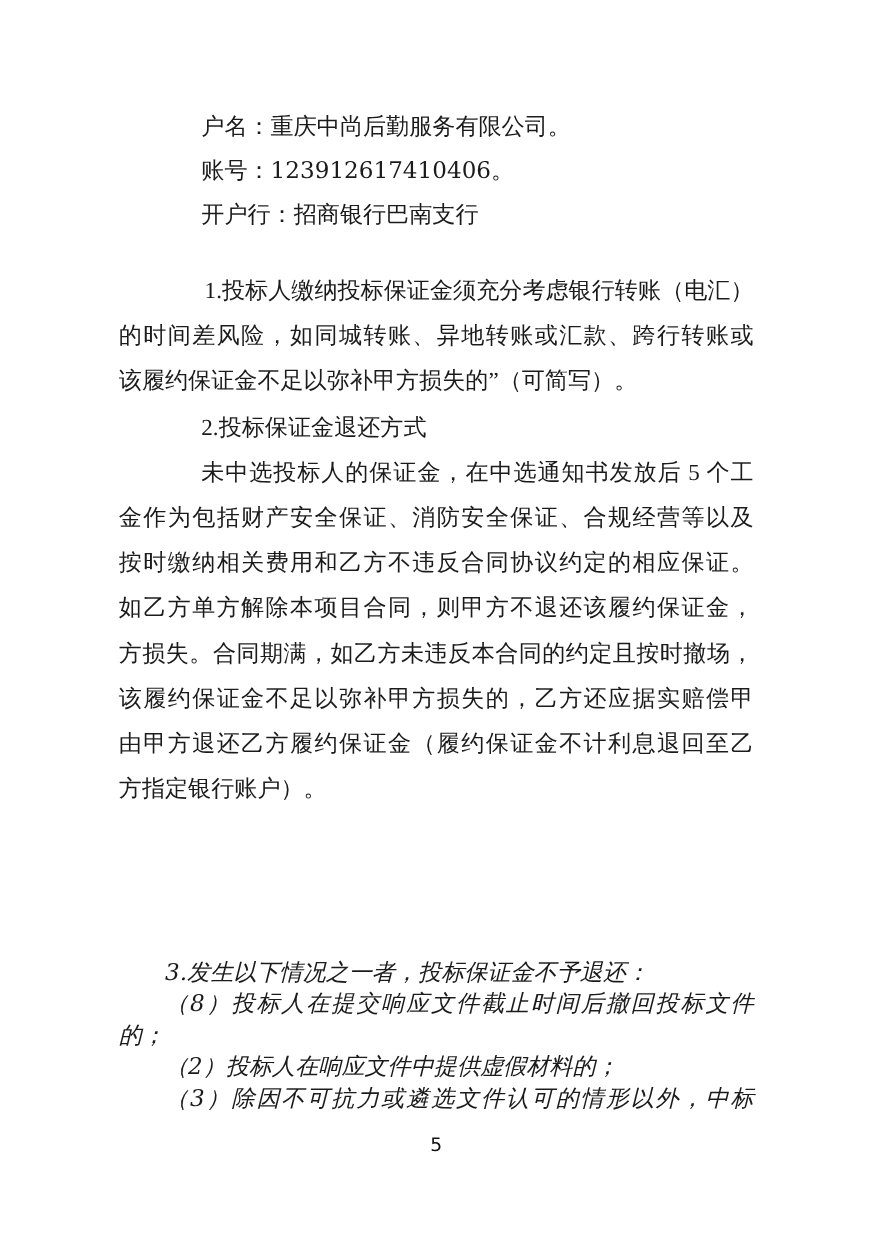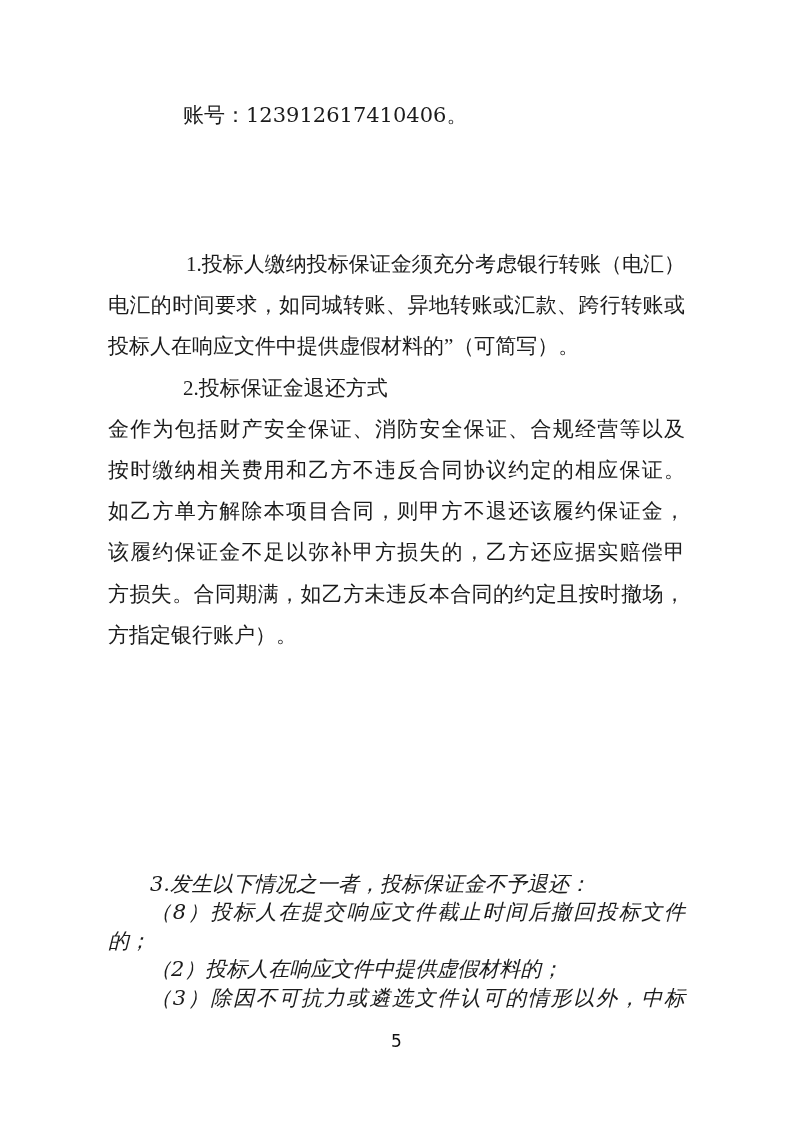--- a/index.html
+++ b/index.html
@@ -51,34 +51,38 @@
     color: #111111;
   }
 </style>
 </head>
 <body>
 
 <div class="page">
   <div class="content">
 
     <div class="block blockA">
+      <div class="ln lnA ind75">户名：重庆中尚后勤服务有限公司。</div>
       <div class="ln lnA ind75">账号：123912617410406。</div>
+      <div class="ln lnA ind75">开户行：招商银行巴南支行</div>
     </div>
 
     <div class="block blockB">
       <div class="ln lnB ind78 j">1.投标人缴纳投标保证金须充分考虑银行转账（电汇）</div>
-      <div class="ln lnB j">电汇的时间要求，如同城转账、异地转账或汇款、跨行转账或</div>
-      <div class="ln lnB">投标人在响应文件中提供虚假材料的”（可简写）。</div>
+      <div class="ln lnB j">的时间差风险，如同城转账、异地转账或汇款、跨行转账或</div>
+      <div class="ln lnB">该履约保证金不足以弥补甲方损失的”（可简写）。</div>
 
       <div class="ln lnB ind75">2.投标保证金退还方式</div>
+      <div class="ln lnB ind75 j">未中选投标人的保证金，在中选通知书发放后 5 个工</div>
       <div class="ln lnB j">金作为包括财产安全保证、消防安全保证、合规经营等以及</div>
       <div class="ln lnB j">按时缴纳相关费用和乙方不违反合同协议约定的相应保证。</div>
       <div class="ln lnB j">如乙方单方解除本项目合同，则甲方不退还该履约保证金，</div>
+      <div class="ln lnB j">方损失。合同期满，如乙方未违反本合同的约定且按时撤场，</div>
       <div class="ln lnB j">该履约保证金不足以弥补甲方损失的，乙方还应据实赔偿甲</div>
-      <div class="ln lnB j">方损失。合同期满，如乙方未违反本合同的约定且按时撤场，</div>
+      <div class="ln lnB j">由甲方退还乙方履约保证金（履约保证金不计利息退回至乙</div>
       <div class="ln lnB">方指定银行账户）。</div>
     </div>
 
     <div class="block blockC">
       <div class="ln lnC ind42">3.发生以下情况之一者，投标保证金不予退还：</div>
       <div class="ln lnC ind42 j">（8）投标人在提交响应文件截止时间后撤回投标文件</div>
       <div class="ln lnC">的；</div>
       <div class="ln lnC ind42">（2）投标人在响应文件中提供虚假材料的；</div>
       <div class="ln lnC ind42 j">（3）除因不可抗力或遴选文件认可的情形以外，中标</div>
     </div>

